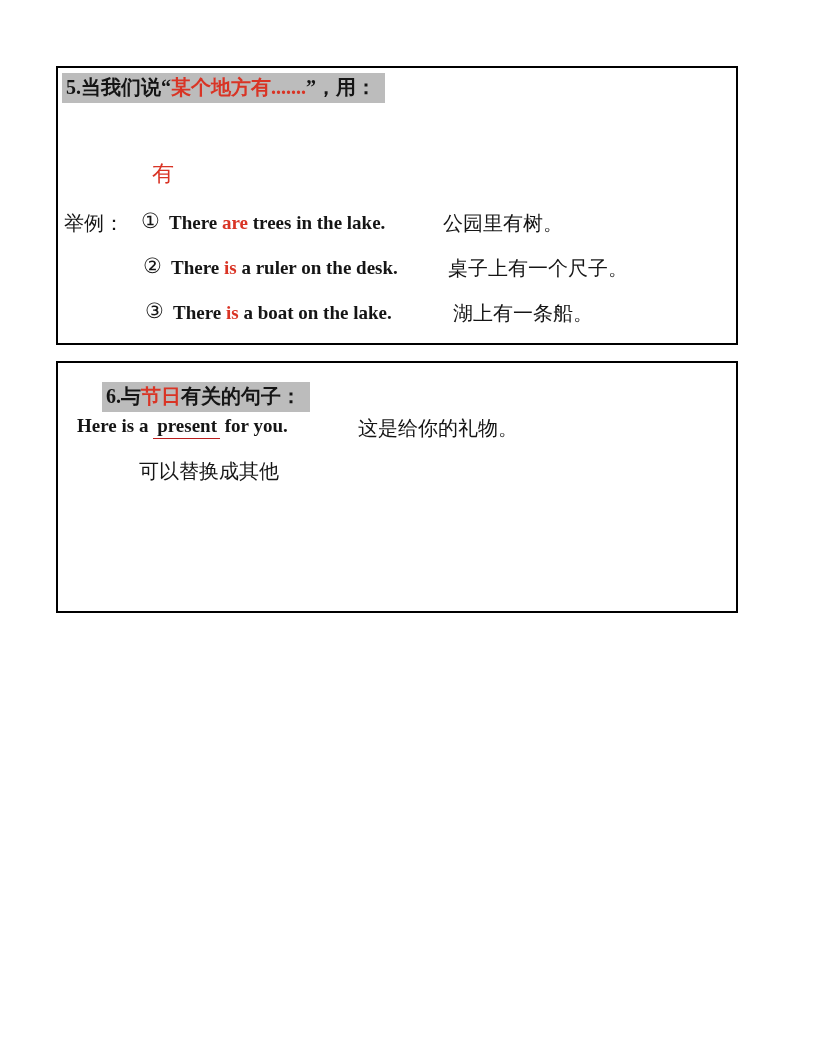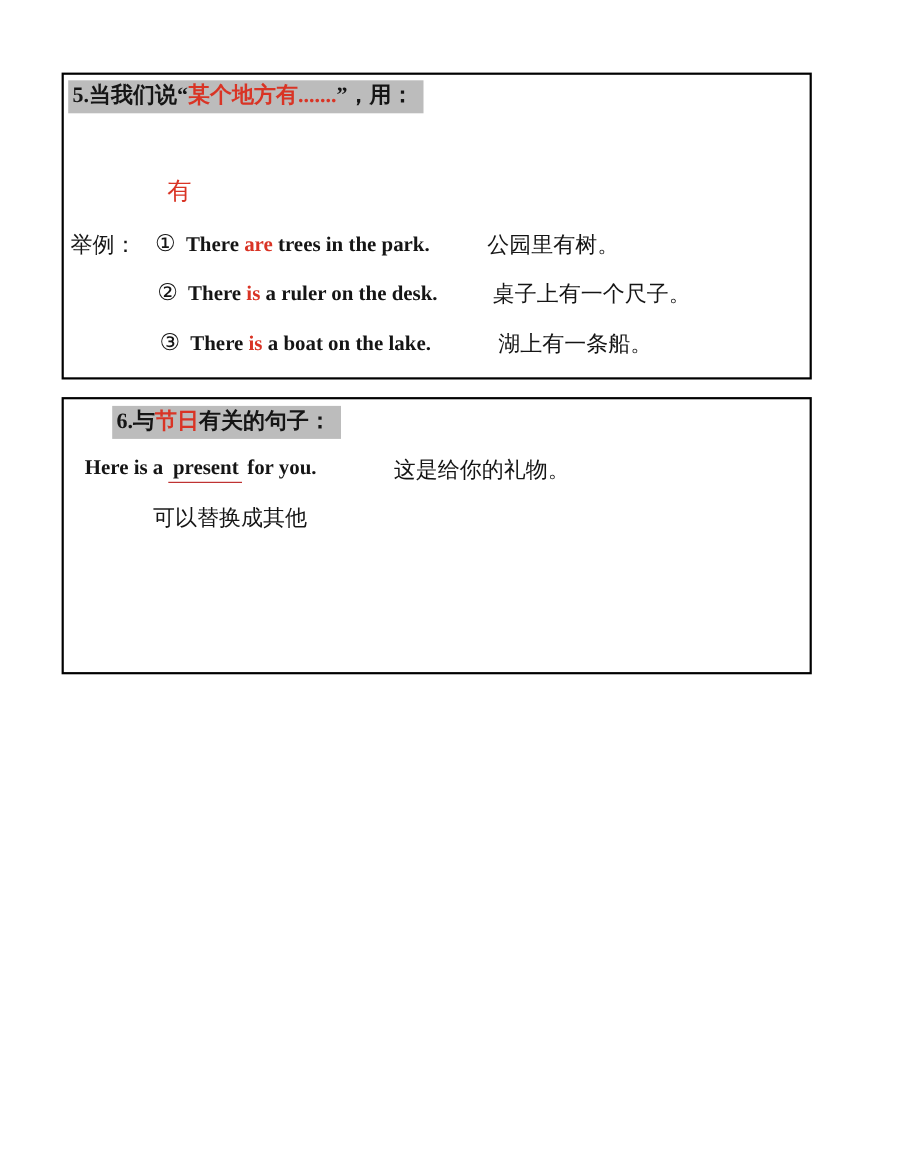--- a/index.html
+++ b/index.html
@@ -71,41 +71,41 @@
       <span class="hl-heading"><span>5.</span><span>当我们说</span><span>“</span><span class="red">某个地方有.......</span><span>”</span><span>，用：</span></span>
     </div>
 
 
     <div class="abs red verb-you" style="left:94px; top:94px;">有</div>
 
     <div class="abs zh" style="left:6px; top:143px;">举例：</div>
 
     <div class="row" style="top:141px;">
       <span class="ex-num abs" style="left:83px; top:0;">①</span>
-      <span class="en abs" style="left:111px; top:3px;"><span>There </span><span class="red">are</span><span> trees in the park.</span></span>
+      <span class="en abs" style="left:111px; top:3px;"><span>There </span><span class="red">are</span><span> trees in the lake.</span></span>
       <span class="zh abs" style="left:385px; top:2px;">公园里有树。</span>
     </div>
 
     <div class="row" style="top:186px;">
       <span class="ex-num abs" style="left:85px; top:0;">②</span>
       <span class="en abs" style="left:113px; top:3px;"><span>There </span><span class="red">is</span><span> a ruler on the desk.</span></span>
       <span class="zh abs" style="left:390px; top:2px;">桌子上有一个尺子。</span>
     </div>
 
     <div class="row" style="top:231px;">
       <span class="ex-num abs" style="left:87px; top:0;">③</span>
       <span class="en abs" style="left:115px; top:3px;"><span>There </span><span class="red">is</span><span> a boat on the lake.</span></span>
       <span class="zh abs" style="left:395px; top:2px;">湖上有一条船。</span>
     </div>
 
   </div>
 
   <div class="doc-box" id="box6">
 
-    <div class="abs" style="left:4px; top:6px;padding-left:40px;">
+    <div class="abs" style="left:4px; top:19px;padding-left:40px;">
       <span class="hl-heading"><span>6.</span><span>与</span><span class="red">节日</span><span>有关的句子：</span></span>
     </div>
 
     <div class="row" style="top:50px;">
       <span class="en abs" style="left:19px; top:2px;"><span>Here is a </span><span class="u-present">present</span><span> for you.</span></span>
       <span class="zh abs" style="left:300px; top:3px;">这是给你的礼物。</span>
     </div>
 
     <div class="abs zh" style="left:81px; top:96px;">可以替换成其他</div>
 

